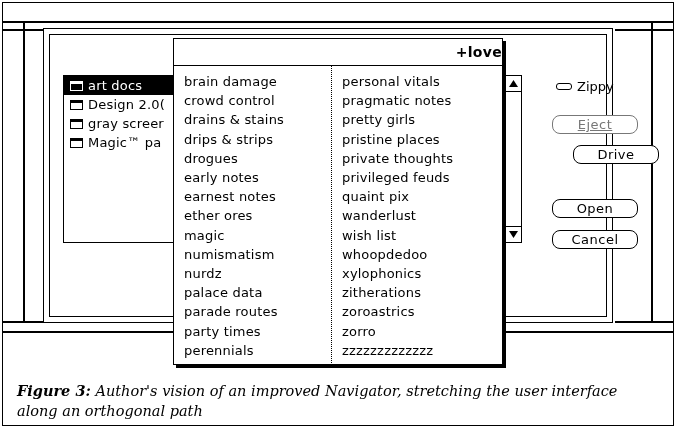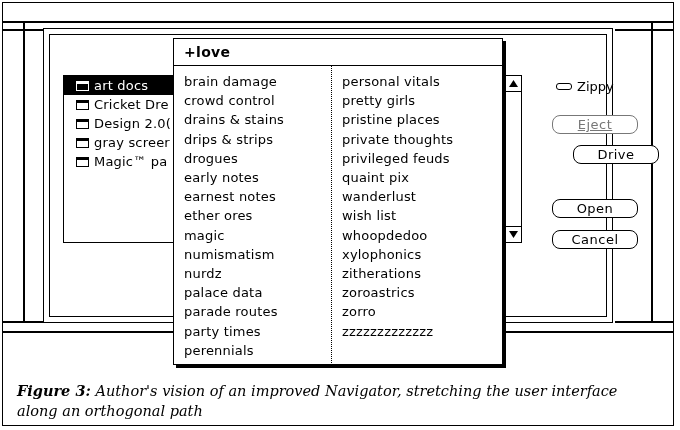--- a/index.html
+++ b/index.html
@@ -65,21 +65,21 @@
     border: 1px solid #000;
     background: #fff;
     box-sizing: border-box;
     overflow: hidden;
     font-family: "DejaVu Sans", sans-serif;
   }
   .file-row {
     height: 19px;
     line-height: 19px;
     font-size: 13px;
-    padding-left: 12px;
+    padding-left: 6px;
     white-space: nowrap;
     letter-spacing: 0.2px;
     color: #000;
   }
   .file-row.selected {
     background: #000;
     color: #fff;
   }
   .folder-icon {
     display: inline-block;
@@ -178,20 +178,21 @@
     box-shadow: 3px 3px 0 #000;
   }
   #menu-title {
     height: 26px;
     line-height: 26px;
     font-size: 14px;
     font-weight: bold;
     padding-left: 10px;
     border-bottom: 1px solid #000;
     letter-spacing: 0.3px;
+    text-align: right;
   }
   #menu-cols {
     display: flex;
     height: 299px;
   }
   .menu-col {
     padding: 6px 0 0 10px;
     box-sizing: border-box;
   }
   .menu-col.left  { width: 157px; }
@@ -236,23 +237,20 @@
   <div class="rule" style="left:20px;top:20px;width:2px;height:300px;"></div>
   <div class="rule" style="left:648px;top:20px;width:2px;height:300px;"></div>
 
   <div id="window-frame">
     <div id="window-inner"></div>
   </div>
 
   <div id="file-list">
     <div class="file-row selected">
       <span class="folder-icon"></span><span>art docs</span>
-    </div>
-    <div class="file-row">
-      <span class="folder-icon"></span><span>Cricket Dre</span>
     </div>
     <div class="file-row">
       <span class="folder-icon"></span><span>Design 2.0(</span>
     </div>
     <div class="file-row">
       <span class="folder-icon"></span><span>gray screer</span>
     </div>
     <div class="file-row">
       <span class="folder-icon"></span><span>Magic™ pa</span>
     </div>
@@ -296,20 +294,21 @@
         <div class="menu-item">magic</div>
         <div class="menu-item">numismatism</div>
         <div class="menu-item">nurdz</div>
         <div class="menu-item">palace data</div>
         <div class="menu-item">parade routes</div>
         <div class="menu-item">party times</div>
         <div class="menu-item">perennials</div>
       </div>
       <div class="menu-col right">
         <div class="menu-item">personal vitals</div>
+        <div class="menu-item">pragmatic notes</div>
         <div class="menu-item">pretty girls</div>
         <div class="menu-item">pristine places</div>
         <div class="menu-item">private thoughts</div>
         <div class="menu-item">privileged feuds</div>
         <div class="menu-item">quaint pix</div>
         <div class="menu-item">wanderlust</div>
         <div class="menu-item">wish list</div>
         <div class="menu-item">whoopdedoo</div>
         <div class="menu-item">xylophonics</div>
         <div class="menu-item">zitherations</div>

